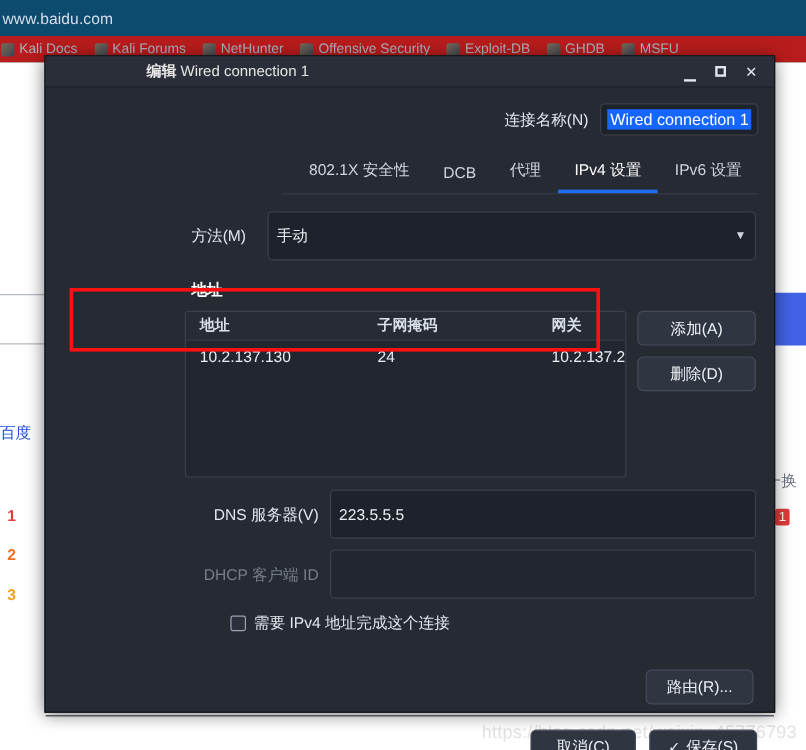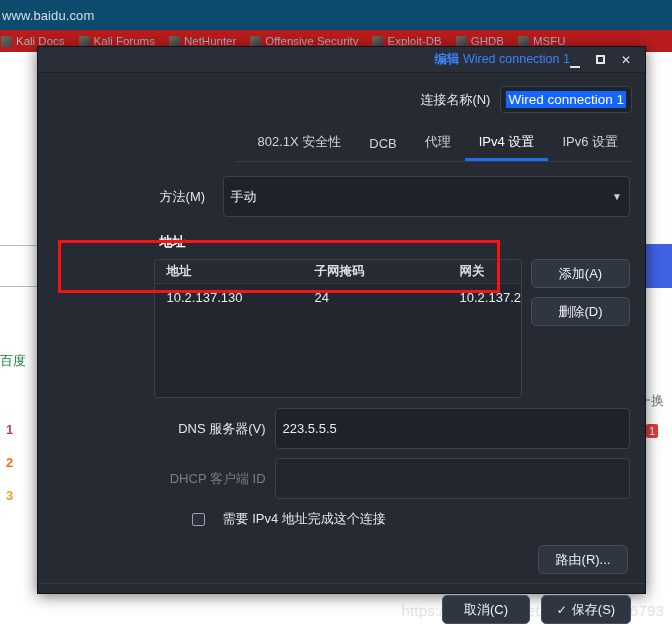--- a/index.html
+++ b/index.html
@@ -35,21 +35,21 @@
   }
   .sbox {
     position: absolute; left: -172px; top: 193px; width: 230px; height: 42px;
     border: 1px solid #b6bcc4; border-radius: 10px; background: #fff;
   }
   .sbtn {
     position: absolute; right: -18px; top: 192px; width: 86px; height: 44px;
     background: #4162e4; border-radius: 10px;
   }
   .baidu-cn {
-    position: absolute; left: 0px; top: 300px; font-size: 13px; color: #15803d;
+    position: absolute; left: 0px; top: 300px; font-size: 13px; color: #1d4ed8;
   }
   .res-num { position: absolute; left: 6px; font-size: 13px; font-weight: bold; }
   .r1 { top: 370px; color: #e03a3a; }
   .r2 { top: 403px; color: #f06d20; }
   .r3 { top: 436px; color: #f0a020; }
   .right-txt { position: absolute; right: 8px; top: 340px; font-size: 13px; color: #6b7280; }
   .right-badge {
     position: absolute; right: 14px; top: 372px; background: #e23a3a; color:#fff;
     font-size: 11px; padding: 1px 3px; border-radius: 2px;
   }
@@ -63,22 +63,22 @@
     position: absolute; left: 37px; top: 46px; width: 609px; height: 548px;
     background: #262a33; border: 1px solid #11141a;
     box-shadow: 0 2px 14px rgba(0,0,0,.55);
     display: flex; flex-direction: column;
   }
   .titlebar {
     height: 26px; background: #2a2e38; display: flex; align-items: center;
     position: relative; flex: none; border-bottom: 1px solid #1d2028;
   }
   .titlebar .title {
-    flex: 1; text-align: right; color: #3b82f6; font-size: 12.5px;
-    padding-left: 60px;
+    flex: 1; text-align: left; color: #e5e5e5; font-size: 12.5px;
+    padding-left: 84px;
   }
   .title b { font-weight: bold; }
   .wctrls { display: flex; align-items: center; gap: 16px; padding-right: 14px; }
   .wctrls span { color: #e2e5ec; font-size: 12px; line-height: 1; cursor: default; }
   .wc-min { display:inline-block; width:10px; height:2px; background:#e2e5ec; margin-bottom:-4px; }
   .wc-max { display:inline-block; width:9px; height:9px; border:2px solid #e2e5ec; }
 
   .dlg-body { flex: 1; padding: 13px 13px 0 13px; display: flex; flex-direction: column; align-items: flex-end; }
 
   .name-row { display: flex; align-items: center; gap: 10px; margin-bottom: 14px; }
@@ -138,21 +138,21 @@
     width: 112px; text-align: right; color: #e2e6ee; font-size: 13px; white-space: nowrap;
   }
   .frow .flbl.dim { color: #767d8b; }
   .finput {
     flex: 1; height: 41px; background: #1e222a; border: 1px solid #3a404c;
     border-radius: 4px; display: flex; align-items: center; padding: 0 7px;
     color: #e8ecf3; font-size: 13px;
   }
   .finput.empty { background: #22262e; }
 
-  .cbrow { display: flex; align-items: center; gap: 18px; margin: 11px 0 4px 38px; }
+  .cbrow { display: flex; align-items: center; gap: 7px; margin: 11px 0 17px 38px; }
   .cbox { width: 13px; height: 13px; border: 1px solid #9aa2b1; background: #2b303a; border-radius: 2px; }
   .cbrow .cblbl { color: #e2e6ee; font-size: 13px; }
 
   .route-row { display: flex; justify-content: flex-end; margin-top: 13px; padding-right: 2px; }
   .btn-route { width: 90px; }
 
   .footer {
     flex: none; border-top: 1px solid #353b47; padding: 11px 14px 11px 0;
     display: flex; justify-content: flex-end; gap: 11px; margin-top: 9px;
   }

